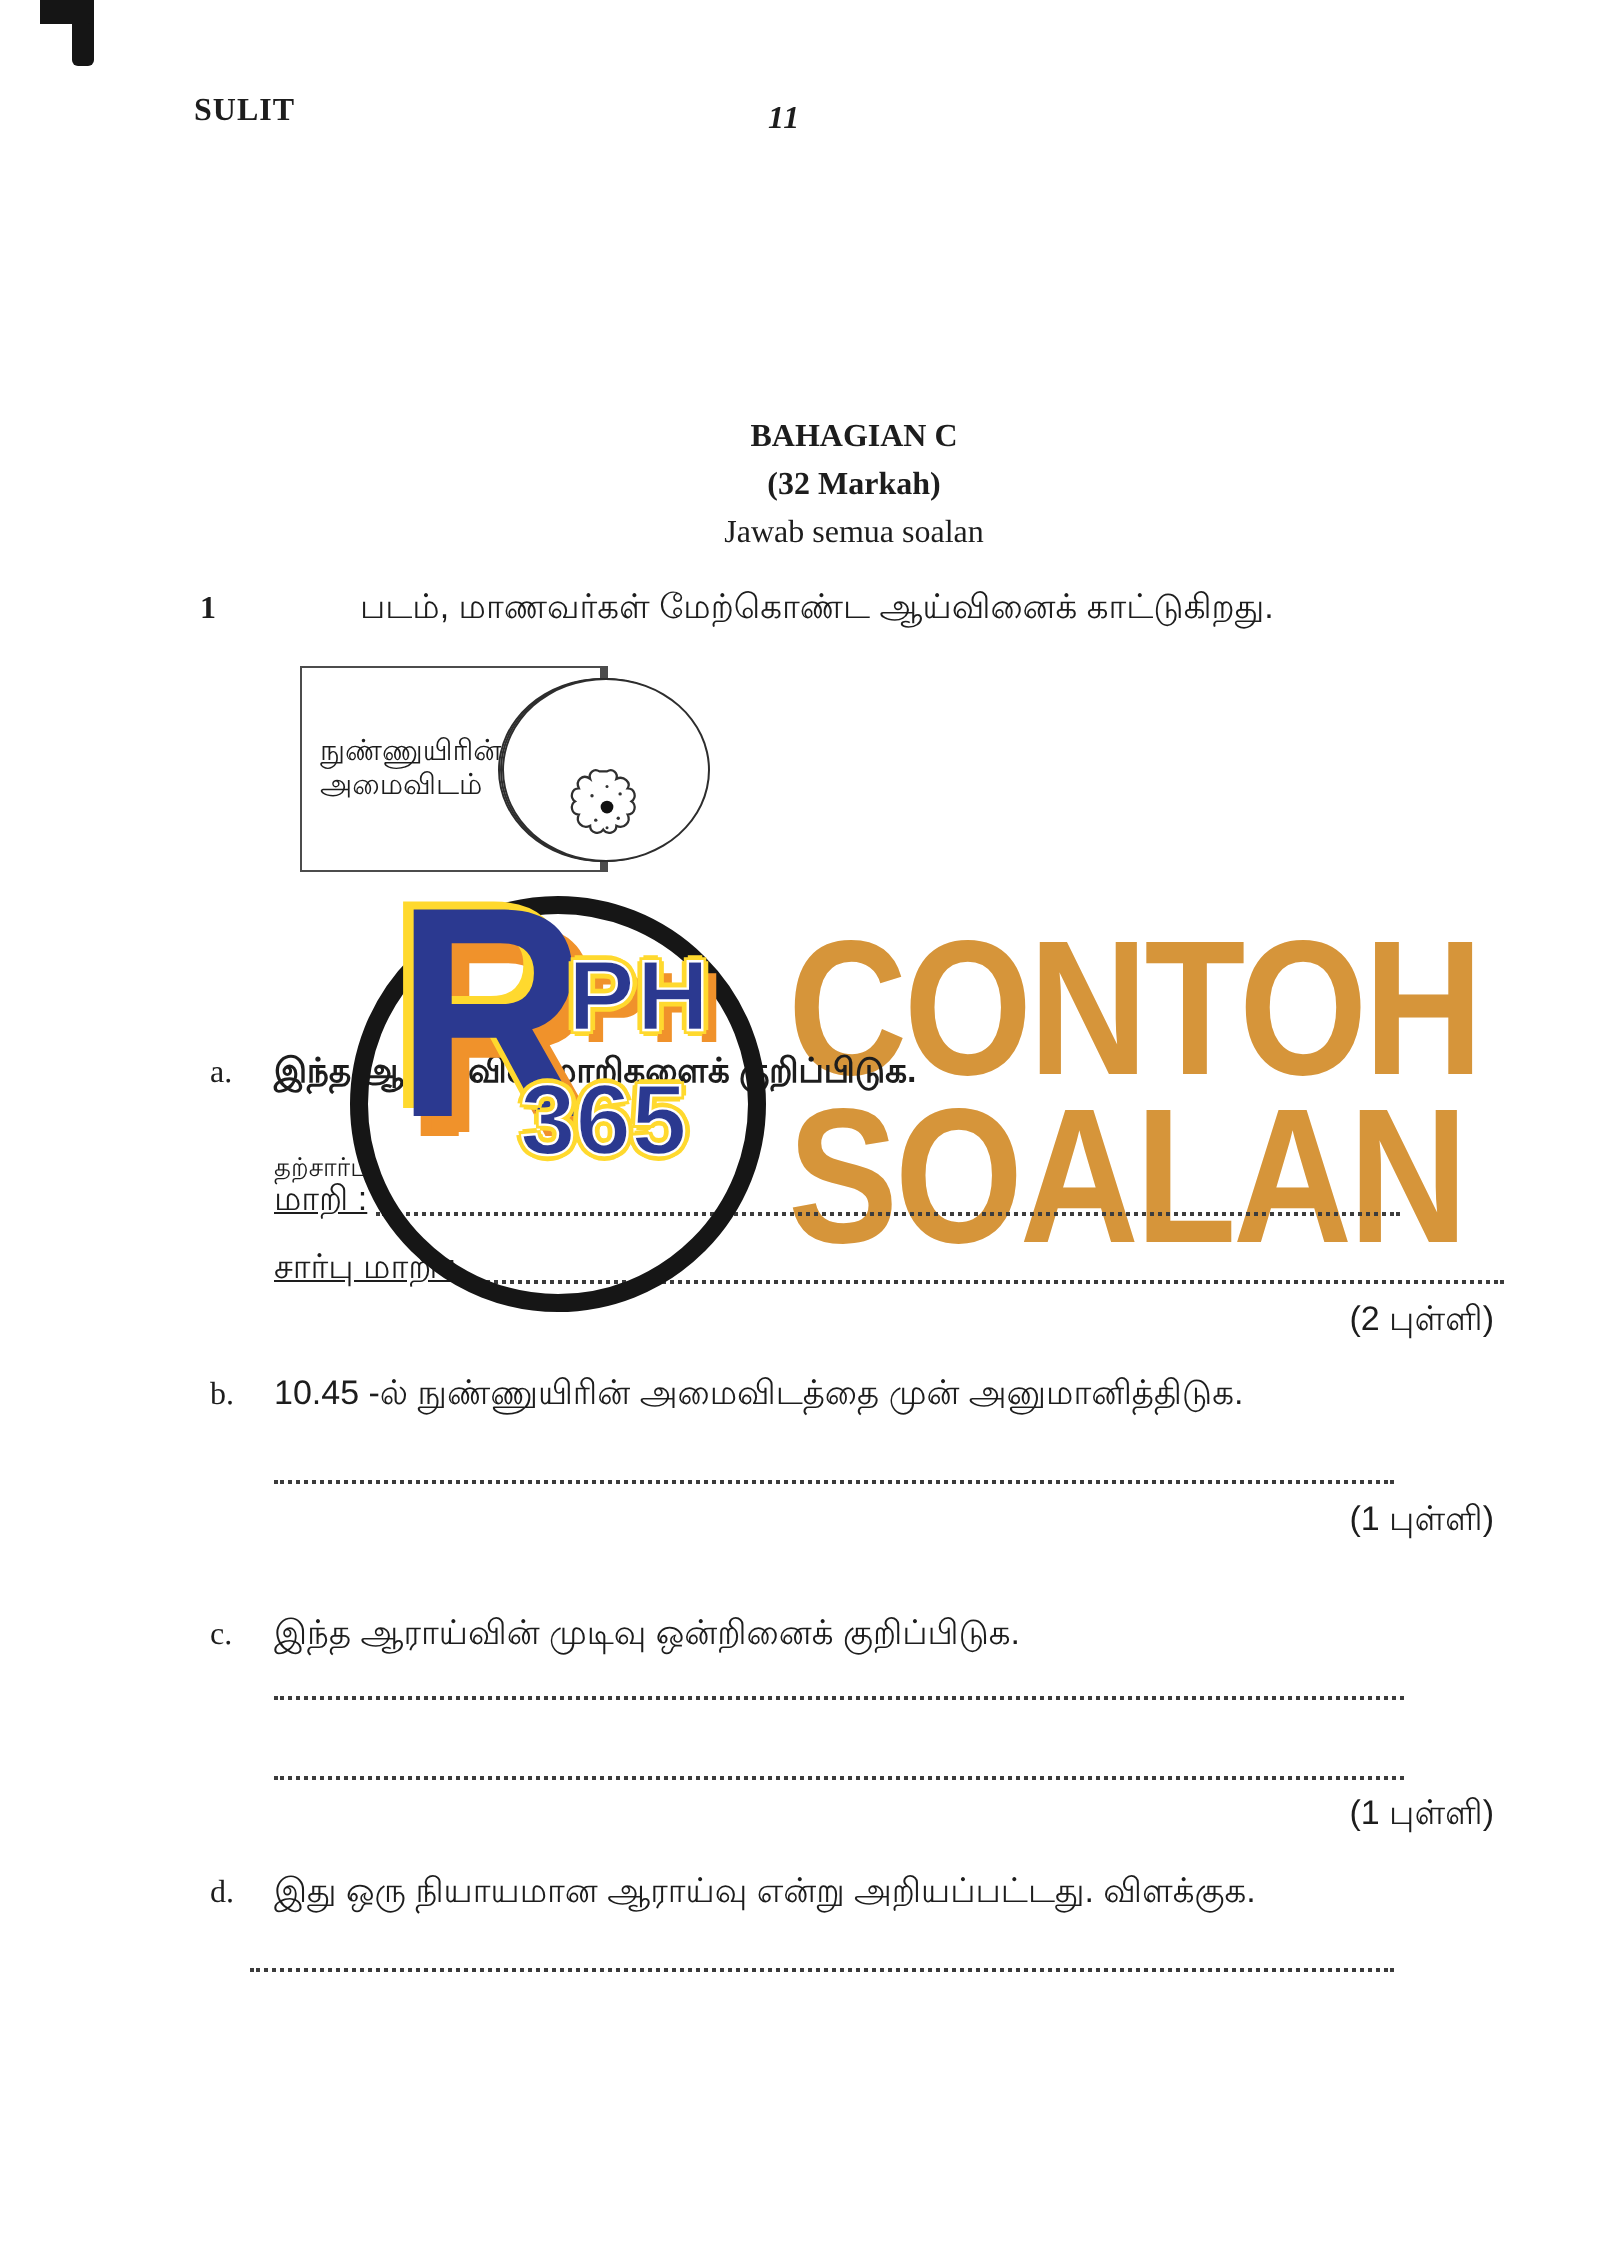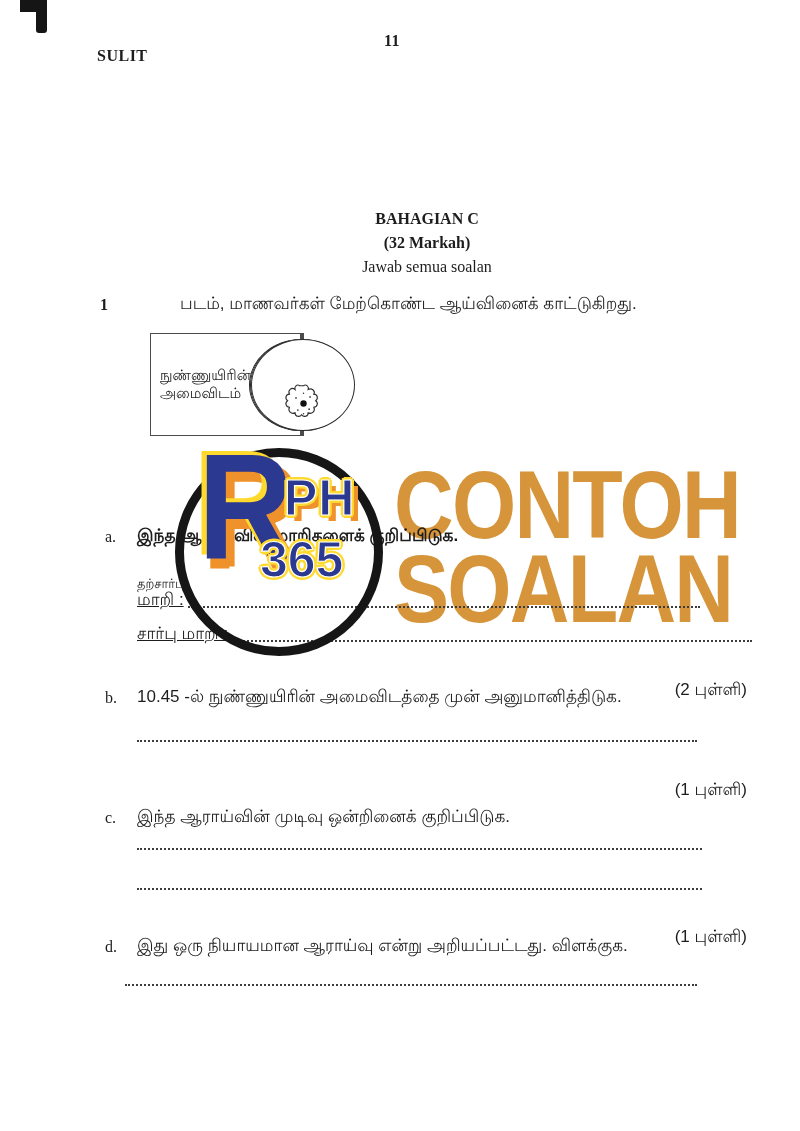--- a/index.html
+++ b/index.html
@@ -7,21 +7,21 @@
        font-family:"Liberation Serif",serif;color:#1d1d1d;}
   .abs{position:absolute;}
 
   
   .corner-mark-v{left:36px;top:0;width:11px;height:33px;background:#151515;border-radius:0 0 3px 3px;}
   .corner-mark-h{left:20px;top:0;width:27px;height:12px;background:#151515;border-radius:0 0 3px 0;}
 
   
   .hdr{font-weight:bold;font-size:16px;letter-spacing:.5px;}
   .hdr-left{left:97px;top:47px;}
-  .hdr-page{left:384px;top:32px;}
+  .hdr-page{left:384px;top:51px;font-style:italic;}
 
   
   .sec{left:0;width:800px;text-align:center;font-size:16px;margin-left:27px;}
   .sec-title{top:210px;font-weight:bold;}
   .sec-marks{top:234px;font-weight:bold;}
   .sec-instr{top:258px;}
 
   
   .q-num{left:100px;top:296px;font-weight:bold;font-size:16px;}
   .tamil{font-family:"Liberation Sans",sans-serif;}
@@ -51,21 +51,21 @@
   .stamp-1{top:466px;font-size:96px;line-height:78px;}
   .stamp-2{top:550px;font-size:96px;line-height:78px;}
 
   
   .part-letter{font-size:16px;z-index:10;}
   .part-text{font-size:17px;z-index:10;white-space:nowrap;}
   .dotline{border-bottom:2px dotted #3c3c3c;z-index:10;}
   .inline-row{display:flex;align-items:flex-end;z-index:10;}
   .inline-row .lbl{font-size:17px;white-space:nowrap;padding-right:4px;text-decoration:underline;}
   .inline-row .fill{flex:1;border-bottom:2px dotted #3c3c3c;margin-bottom:3px;}
-  .marks{right:53px;text-align:center;font-size:17px;z-index:10;margin-top:30px;}
+  .marks{right:53px;text-align:center;font-size:17px;z-index:10;}
 
   
   .a-letter{left:105px;top:528px;}  .a-text{left:137px;top:526px;font-weight:bold;}
   .a-sub1{left:137px;top:576px;font-size:13px;z-index:10;}
   .a-row1{left:137px;top:590px;width:563px;}
   .a-row2{left:137px;top:624px;width:615px;}
   .a-marks{top:650px;}
   .b-letter{left:105px;top:689px;}  .b-text{left:137px;top:687px;}
   .b-dots{left:137px;top:726px;width:560px;height:14px;}
   .b-marks{top:750px;}

